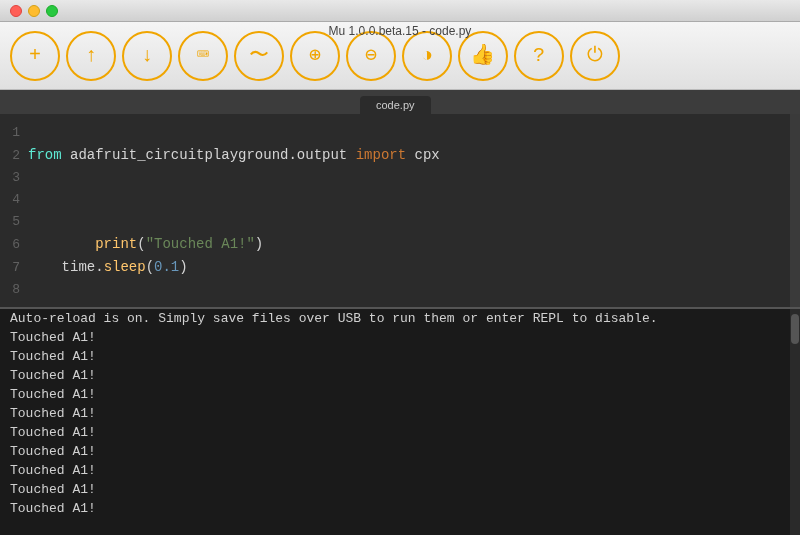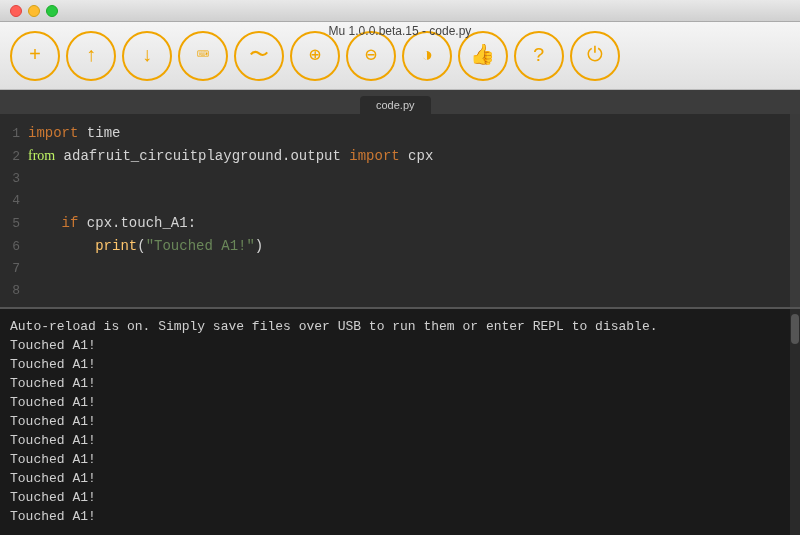--- a/index.html
+++ b/index.html
@@ -118,38 +118,38 @@
       color: #d4d4d4;
       white-space: pre;
     }
     
     .kw { color: #cc7832; }
     .builtin { color: #a6e22e; }
     .string { color: #6a8759; }
     .number { color: #6897bb; }
     .import-kw { color: #cc7832; }
     .func { color: #ffc66d; }
-    .from-kw { color: #bef264; font-family: Liberation Serif, serif; }
+    .from-kw { color: #5eead4; }
 
     
     #editor-scrollbar {
       position: absolute;
       right: 0;
       top: 0;
       width: 10px;
       height: 100%;
       background: #3a3a3a;
     }
 
     
     #console {
       background: #1a1a1a;
       flex: 1;
       height: 226px;
-      padding: 8px 10px;
+      padding: 0 10px;
       overflow: hidden;
       position: relative;
     }
     .console-text {
       color: #d0d0d0;
       font-size: 13px;
       line-height: 19px;
       white-space: pre;
       font-family: 'Menlo', 'Monaco', 'Courier New', monospace;
     }
@@ -223,43 +223,42 @@
   </div>
 
 <div id="tabbar">
   <div class="tab">code.py</div>
 </div>
 
 <div id="editor">
   <div id="editor-lines">
       <div class="code-line">
         <span class="line-num">1</span>
-        <span class="line-code"><span class="kw">import</span><span> time</span></span>
       </div>
       <div class="code-line">
         <span class="line-num">2</span>
         <span class="line-code"><span class="from-kw">from</span><span> adafruit_circuitplayground</span><span>.</span><span>output</span><span class="import-kw"> import</span><span> cpx</span></span>
       </div>
       <div class="code-line">
         <span class="line-num">3</span>
         <span class="line-code"></span>
       </div>
       <div class="code-line">
         <span class="line-num">4</span>
       </div>
       <div class="code-line">
         <span class="line-num">5</span>
-        <span class="line-code"><span class="kw">    if</span><span> cpx</span><span>.</span><span>touch_A1</span><span>:</span></span>
       </div>
       <div class="code-line">
         <span class="line-num">6</span>
         <span class="line-code"><span class="func">        print</span><span>(</span><span class="string">"Touched A1!"</span><span>)</span></span>
       </div>
       <div class="code-line">
         <span class="line-num">7</span>
+        <span class="line-code"><span>    time</span><span>.</span><span class="func">sleep</span><span>(</span><span class="number">0.1</span><span>)</span></span>
       </div>
       <div class="code-line">
         <span class="line-num">8</span>
         <span class="line-code"></span>
       </div>
     </div>
   <div id="editor-scrollbar"></div>
 </div>
 
 <div id="console">

